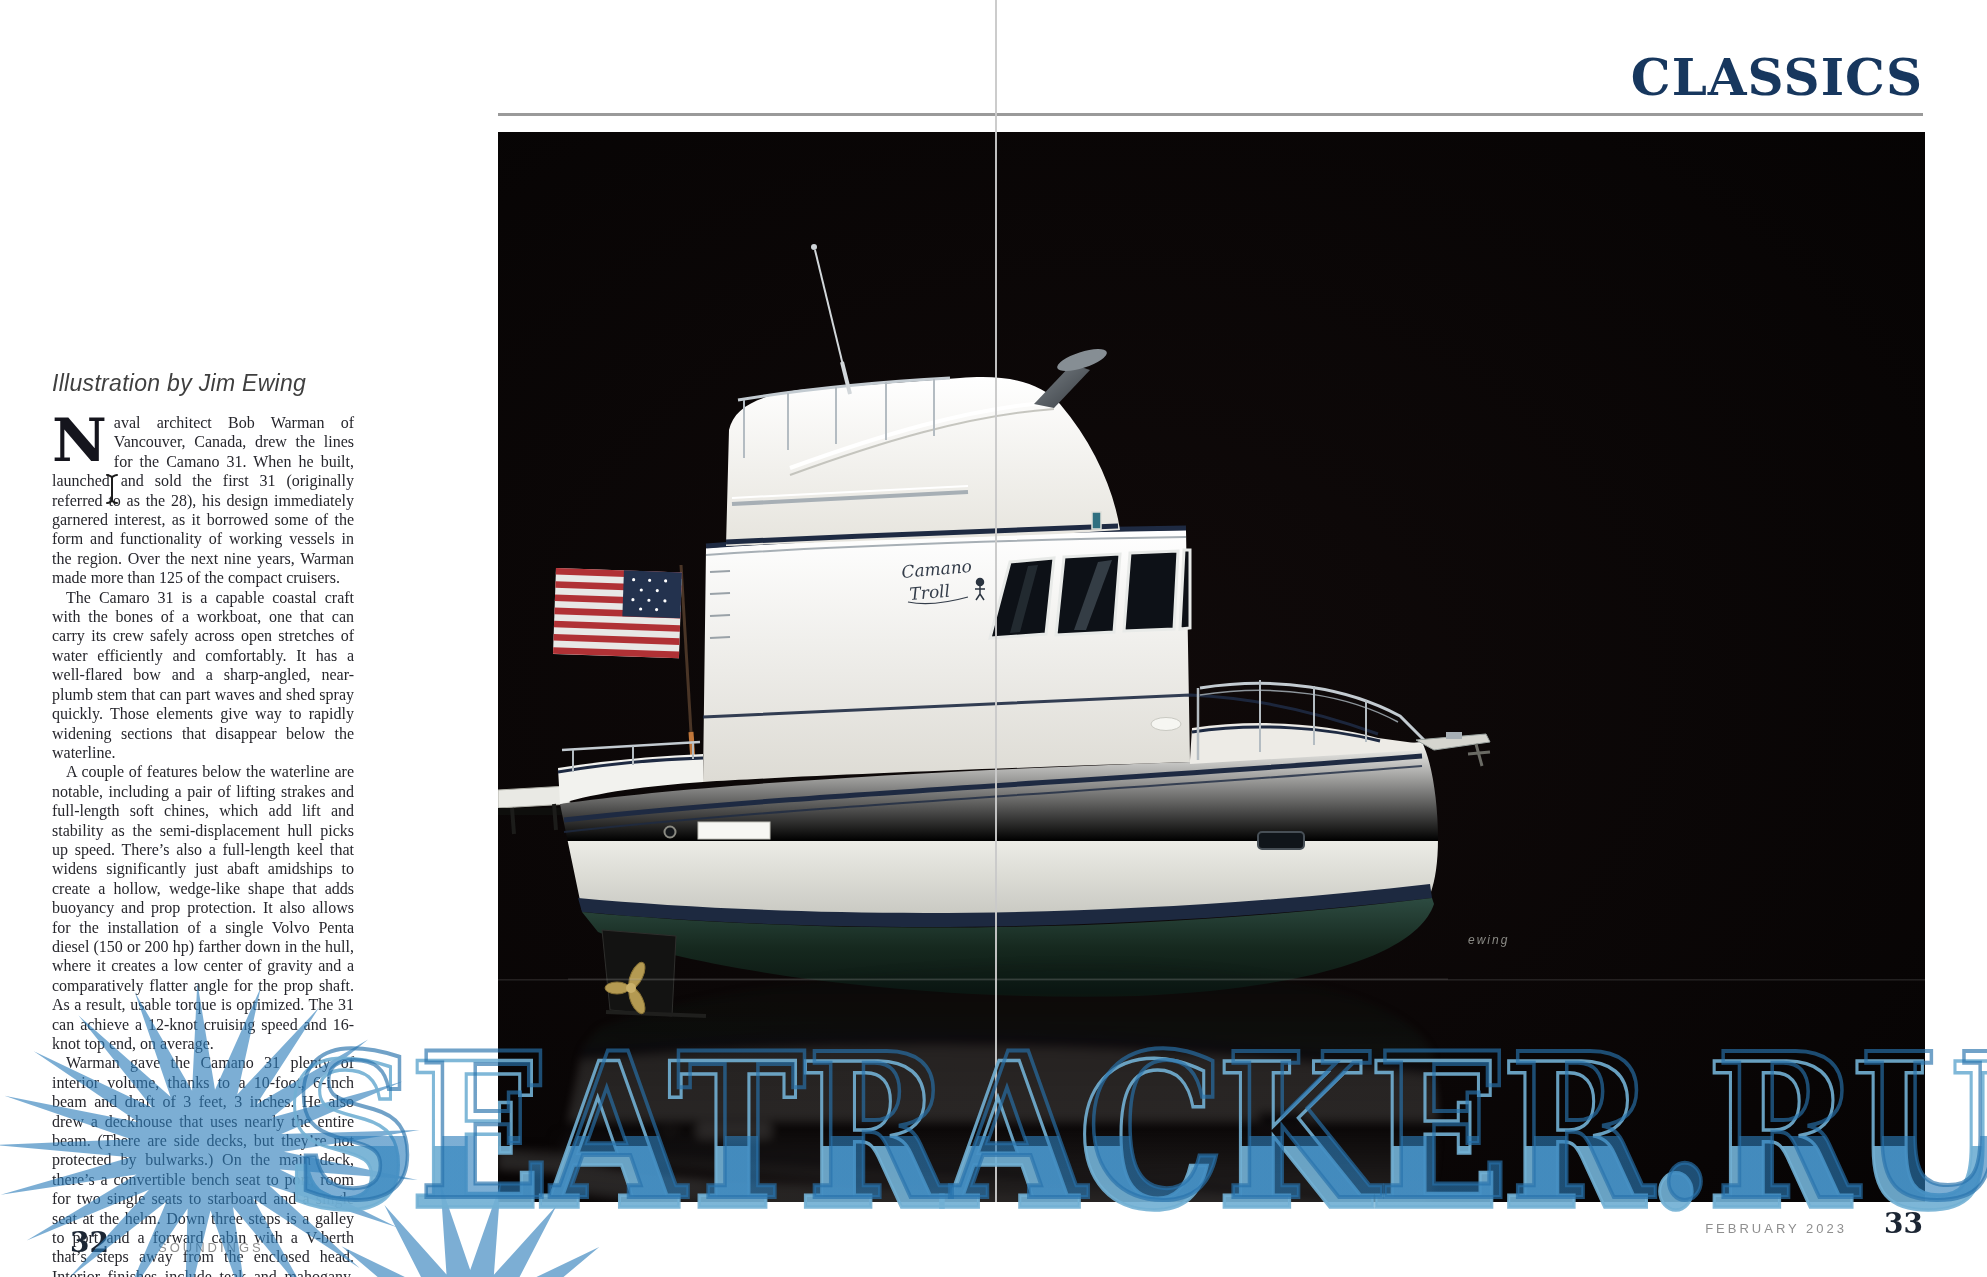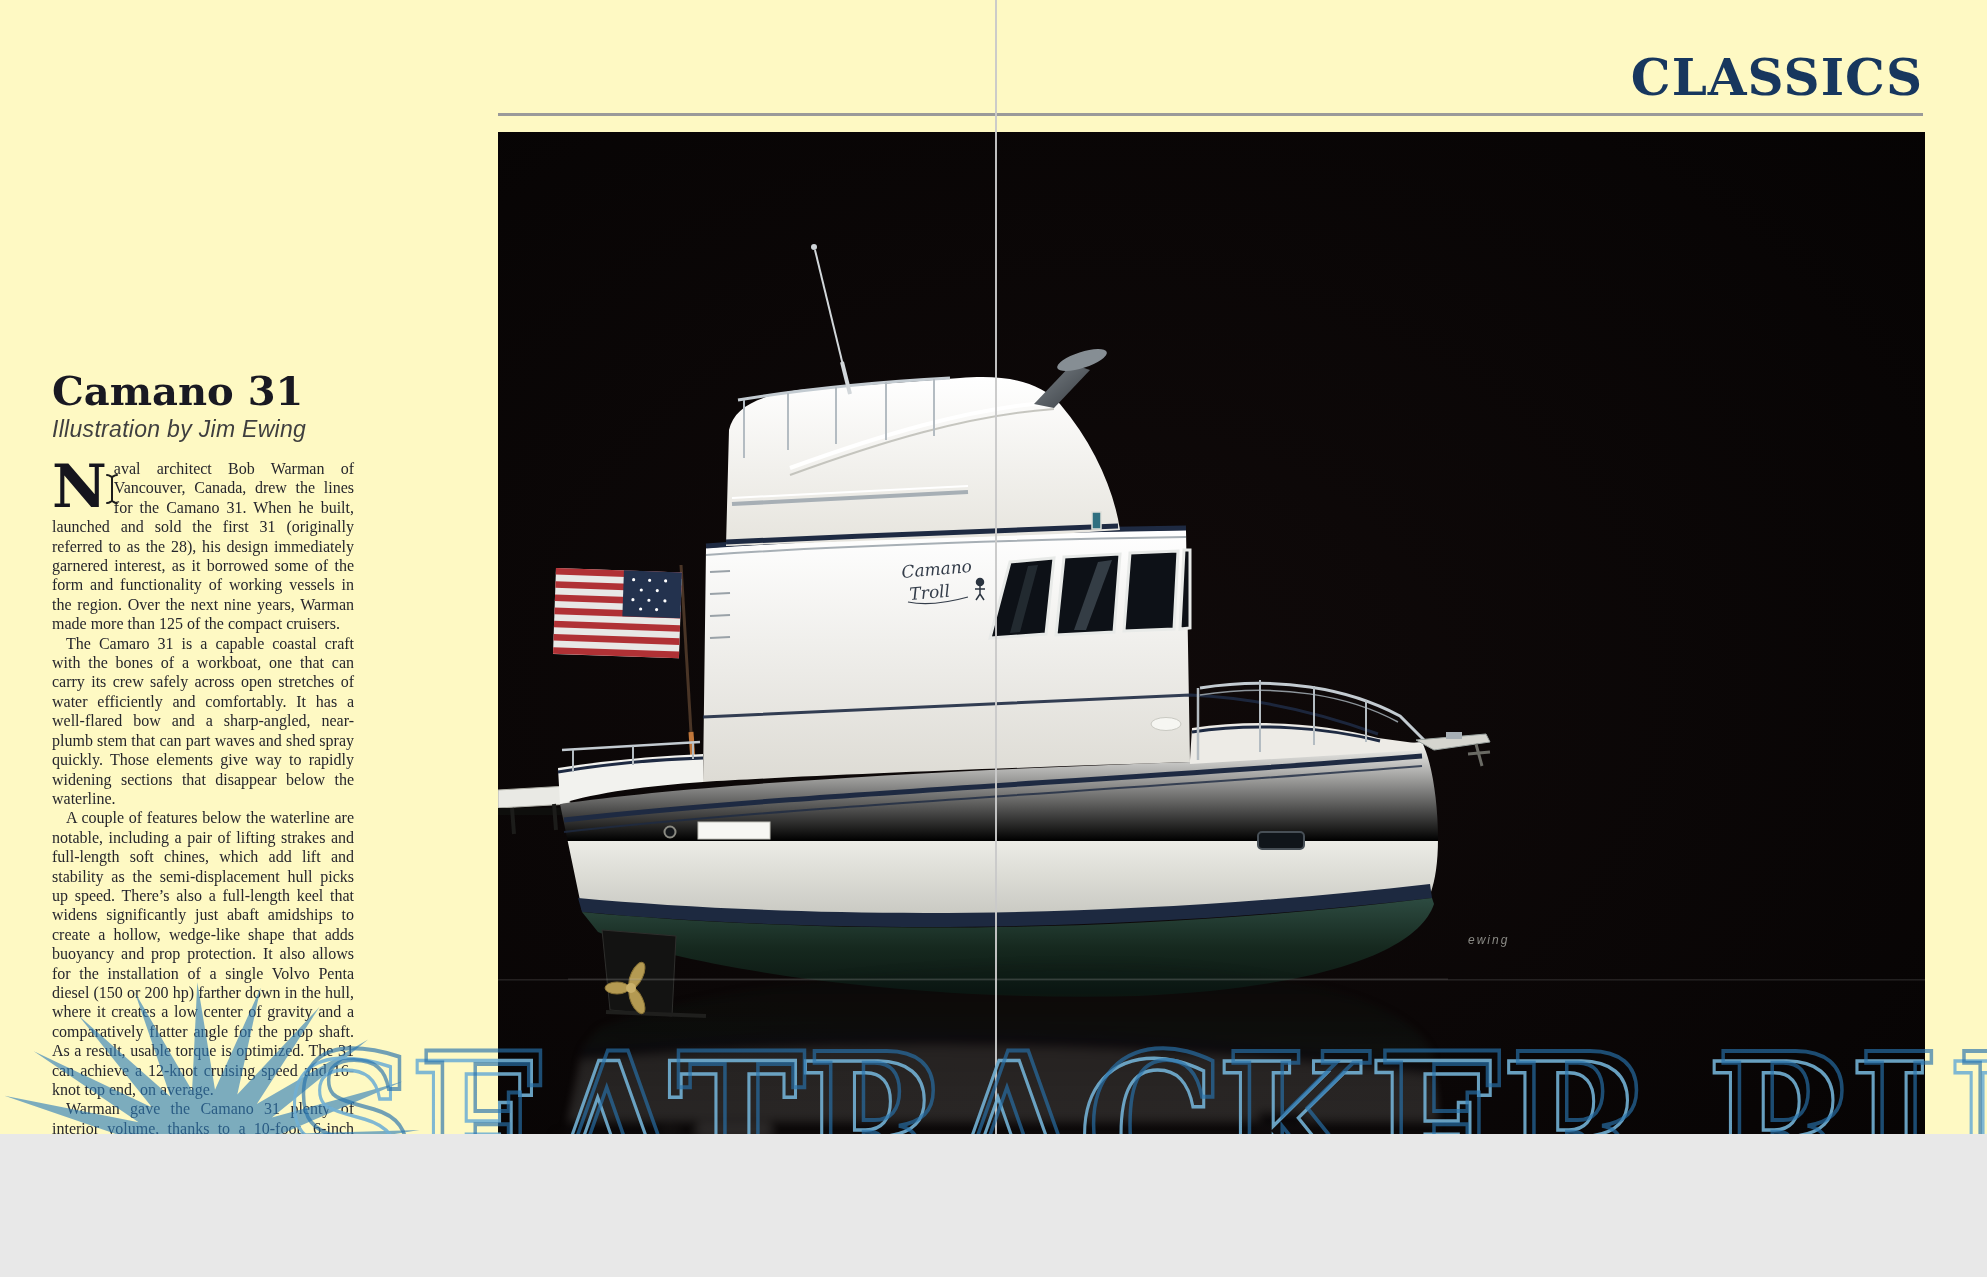--- a/index.html
+++ b/index.html
@@ -1,16 +1,16 @@
 <!DOCTYPE html>
 <html><head>
 <meta charset="utf-8">
 <style>
   html,body{margin:0;padding:0;background:#e8e8e8;}
-  .page{position:relative;width:1987px;height:1134px;background:#fef9c3;overflow:hidden;
+  .page{position:relative;width:1987px;height:1277px;background:#ffffff;overflow:hidden;
         font-family:"Liberation Serif",serif;color:#26262c;}
   
   .section-label{position:absolute;top:48px;right:64px;font-family:"DejaVu Serif",serif;
     font-weight:bold;font-size:50px;letter-spacing:1px;color:#17375e;}
   .header-rule{position:absolute;top:113px;left:498px;width:1425px;height:3px;background:#9a9a9a;}
   
   .article{position:absolute;left:52px;top:370px;width:302px;}
   .article h1{margin:0 0 4px 0;font-family:"DejaVu Serif",serif;font-weight:bold;
     font-size:40px;line-height:42px;color:#191922;}
   .byline{margin:0 0 16px 0;font-family:"Liberation Sans",sans-serif;font-style:italic;
@@ -235,21 +235,20 @@
       <rect x="0" y="847" width="1427" height="1.6" fill="#8a8a8a" opacity="0.2"></rect>
       <rect x="70" y="846" width="880" height="2" fill="#ffffff" opacity="0.07"></rect>
 
       <text x="970" y="812" class="sig-text">ewing</text>
     </svg>
   </div>
 
   <div class="gutter-line"></div>
 
   <div class="article">
-    <h1>Camano 31</h1>
     <p class="byline">Illustration by Jim Ewing</p>
     <div class="body-copy">
       <p><span class="dropcap">N</span><span>aval architect Bob Warman of Vancouver, Canada, drew the lines for the Camano 31. When he built, launched and sold the first 31 (originally referred to as the 28), his design immediately garnered interest, as it borrowed some of the form and functionality of working vessels in the region. Over the next nine years, Warman made more than 125 of the compact cruisers.</span></p>
       <p class="indent">The Camaro 31 is a capable coastal craft with the bones of a workboat, one that can carry its crew safely across open stretches of water efficiently and comfortably. It has a well-flared bow and a sharp-angled, near-plumb stem that can part waves and shed spray quickly. Those elements give way to rapidly widening sections that disappear below the waterline.</p>
       <p class="indent">A couple of features below the waterline are notable, including a pair of lifting strakes and full-length soft chines, which add lift and stability as the semi-displacement hull picks up speed. There’s also a full-length keel that widens significantly just abaft amidships to create a hollow, wedge-like shape that adds buoyancy and prop protection. It also allows for the installation of a single Volvo Penta diesel (150 or 200 hp) farther down in the hull, where it creates a low center of gravity and a comparatively flatter angle for the prop shaft. As a result, usable torque is optimized. The 31 can achieve a 12-knot cruising speed and 16-knot top end, on average.</p>
       <p class="indent">Warman gave the Camano 31 plenty of interior volume, thanks to a 10-foot, 6-inch beam and draft of 3 feet, 3 inches. He also drew a deckhouse that uses nearly the entire beam. (There are side decks, but they’re not protected by bulwarks.) On the main deck, there’s a convertible bench seat to port, room for two single seats to starboard and a single seat at the helm. Down three steps is a galley to port and a forward cabin with a V-berth that’s steps away from the enclosed head. Interior finishes include teak and mahogany, depending on the year of manufacture.</p>
 
     </div>
   </div>
 

